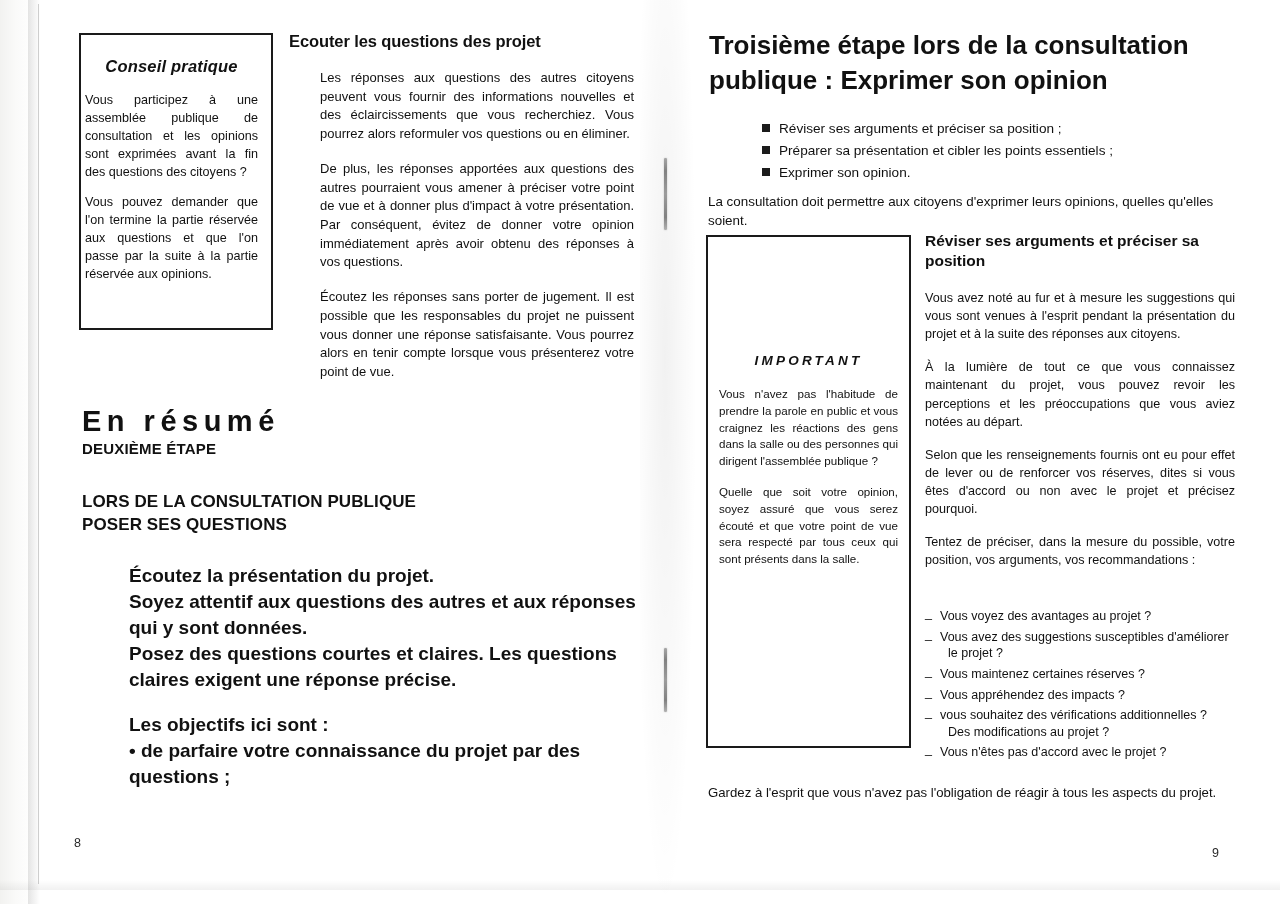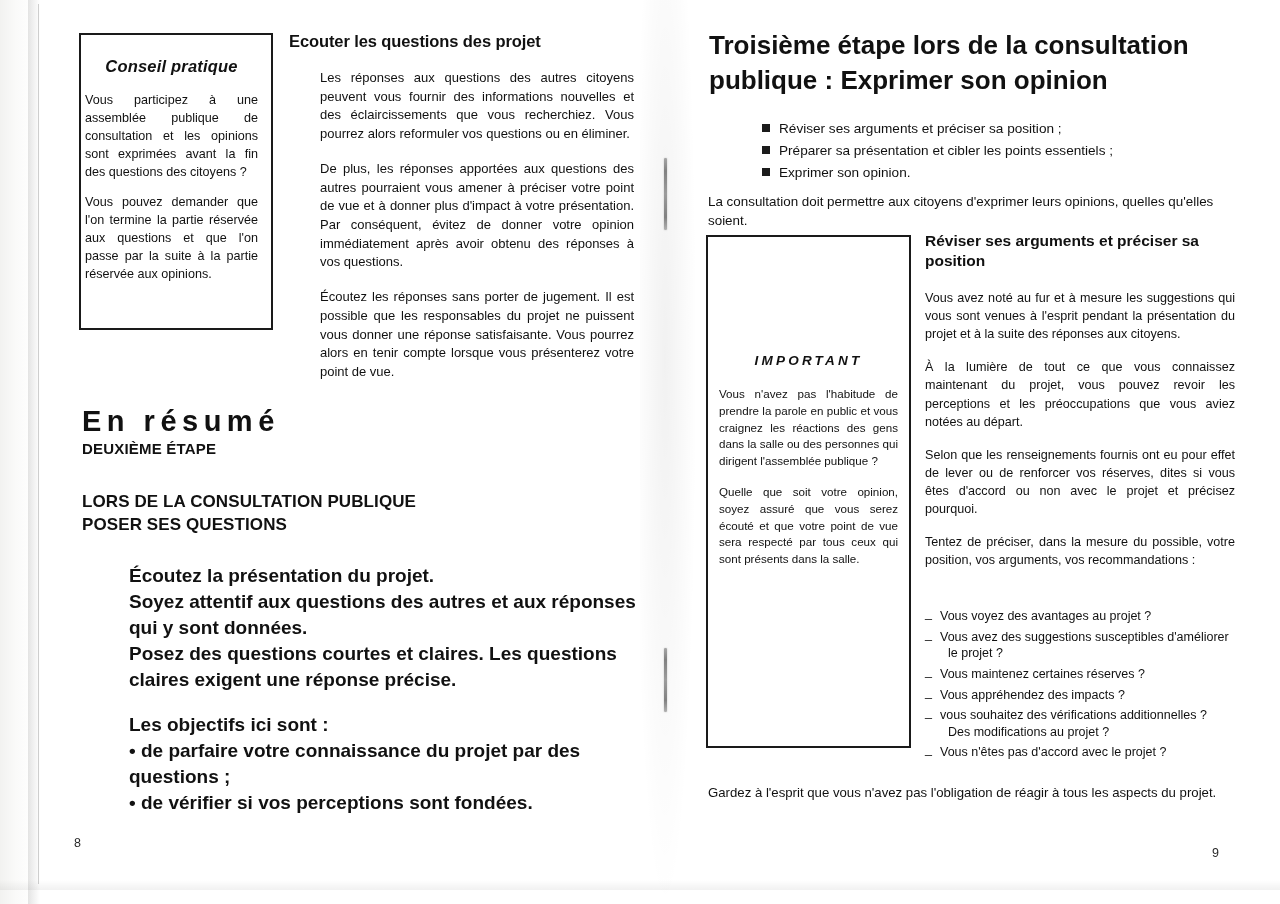--- a/index.html
+++ b/index.html
@@ -222,21 +222,20 @@
       <div>LORS DE LA CONSULTATION PUBLIQUE</div>
       <div>POSER SES QUESTIONS</div>
     </div>
     <div id="resume-list">
       <div class="grp">Écoutez la présentation du projet.</div>
       <div class="grp">Soyez attentif aux questions des autres et aux réponses qui y sont données.</div>
       <div class="grp">Posez des questions courtes et claires. Les questions claires exigent une réponse précise.</div>
       <div class="gap"></div>
       <div class="grp">Les objectifs ici sont :</div>
       <div class="grp">• de parfaire votre connaissance du projet par des questions ;</div>
-      <div class="grp">• de vérifier si vos perceptions sont fondées.</div>
     </div>
   </div>
 
   <div class="folio" id="folio-left">8</div>
 
   <div class="blk" id="right-head">
     <div>Troisième étape lors de la consultation</div>
     <div class="l2">publique : Exprimer son opinion</div>
   </div>
 

